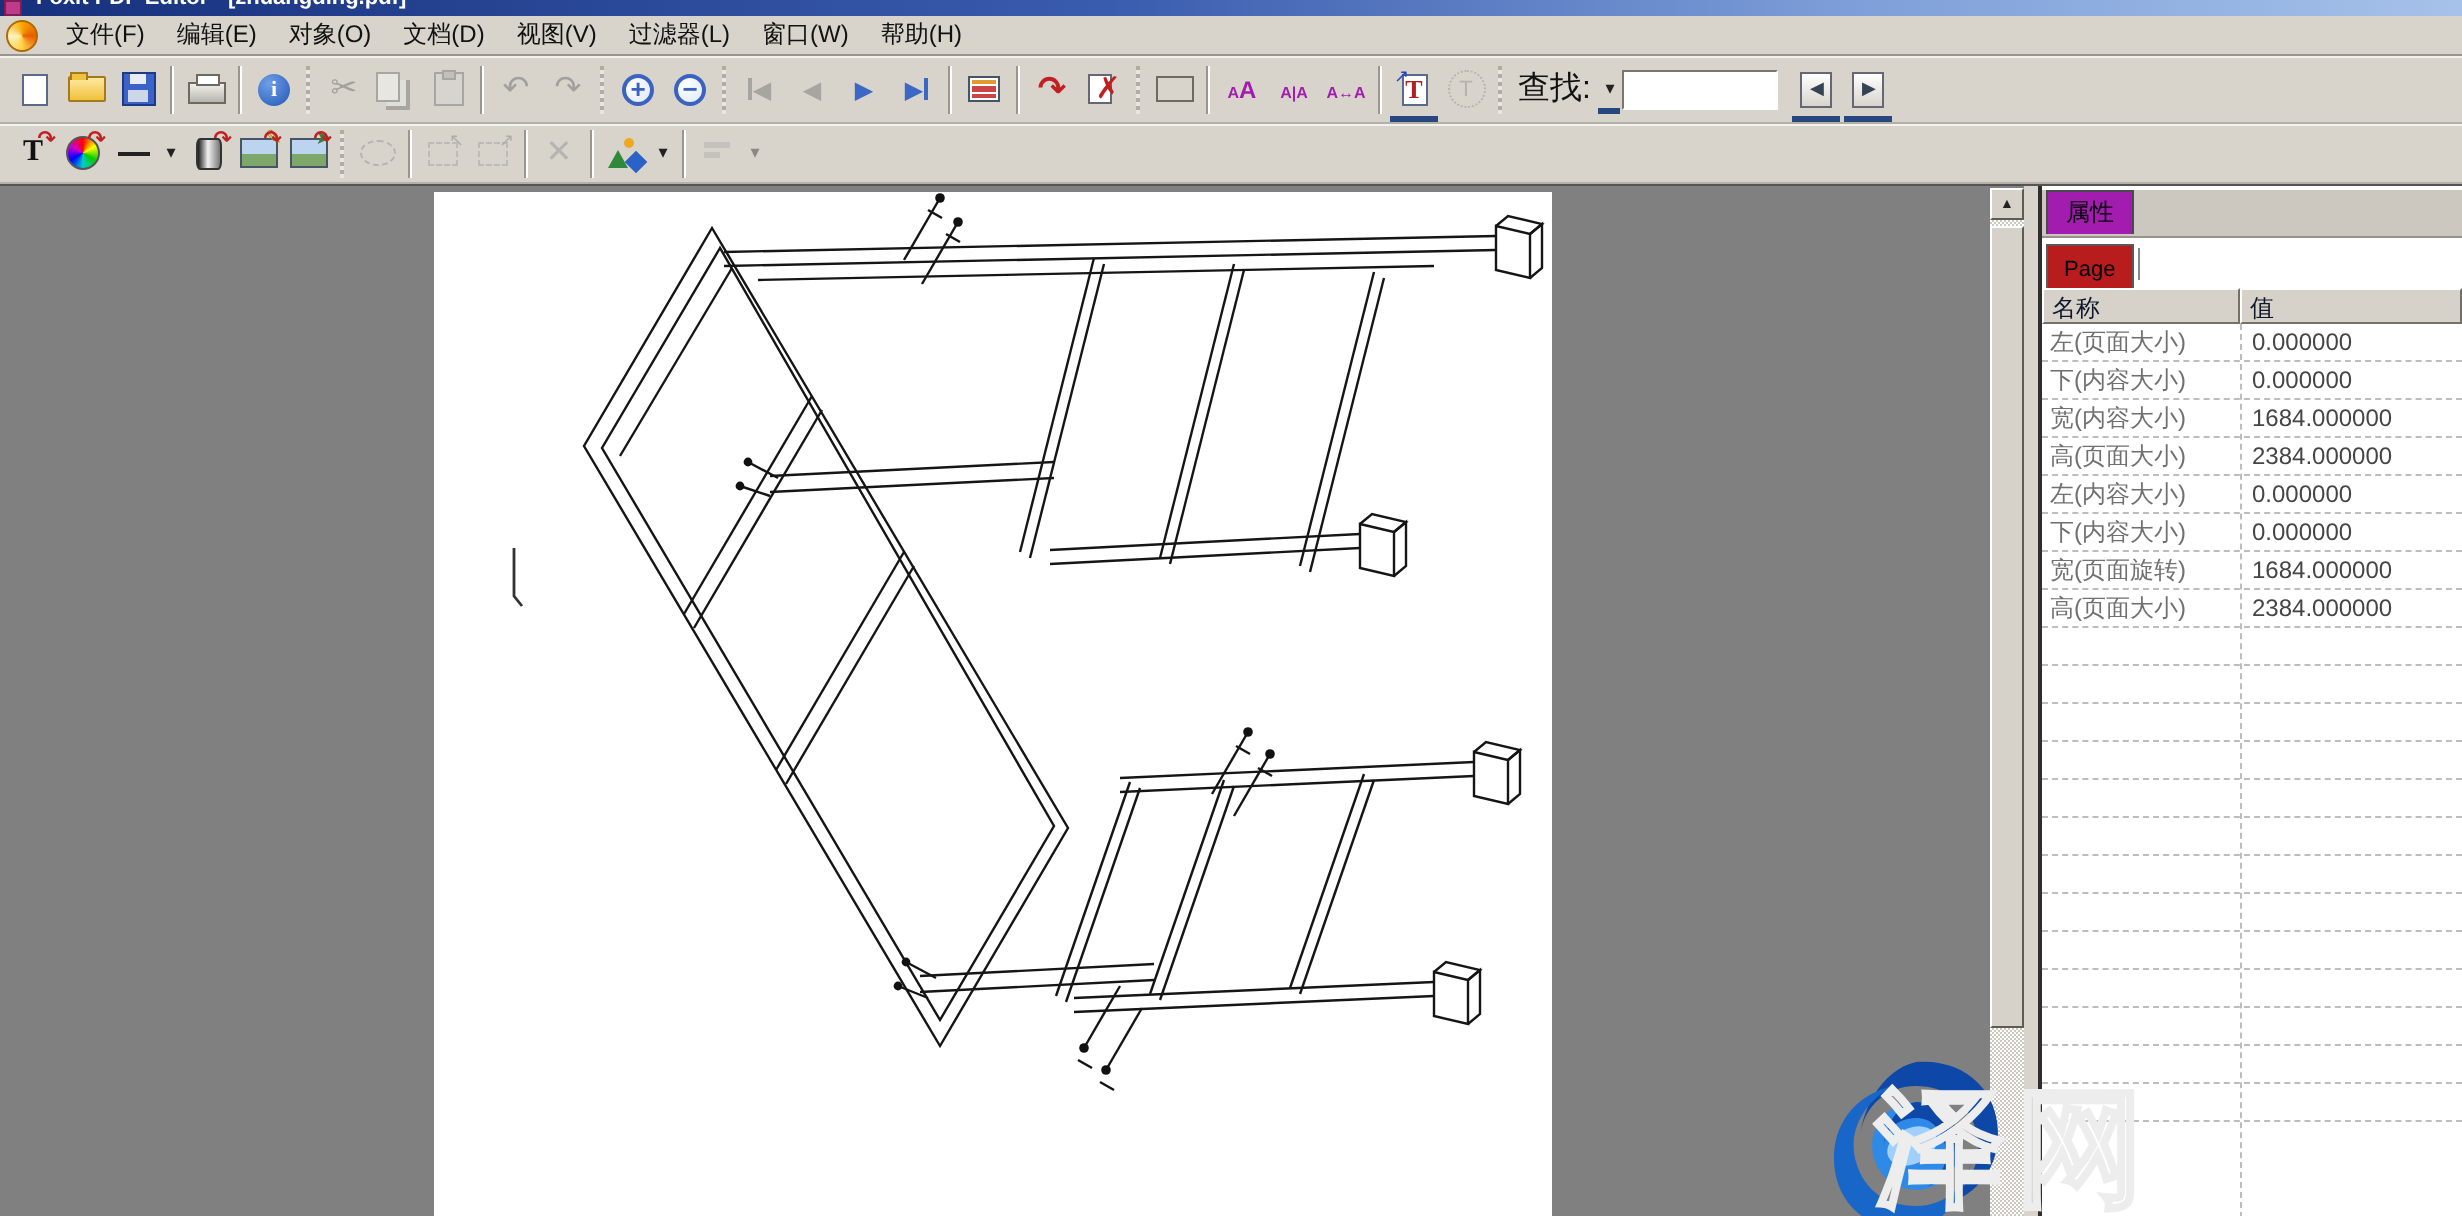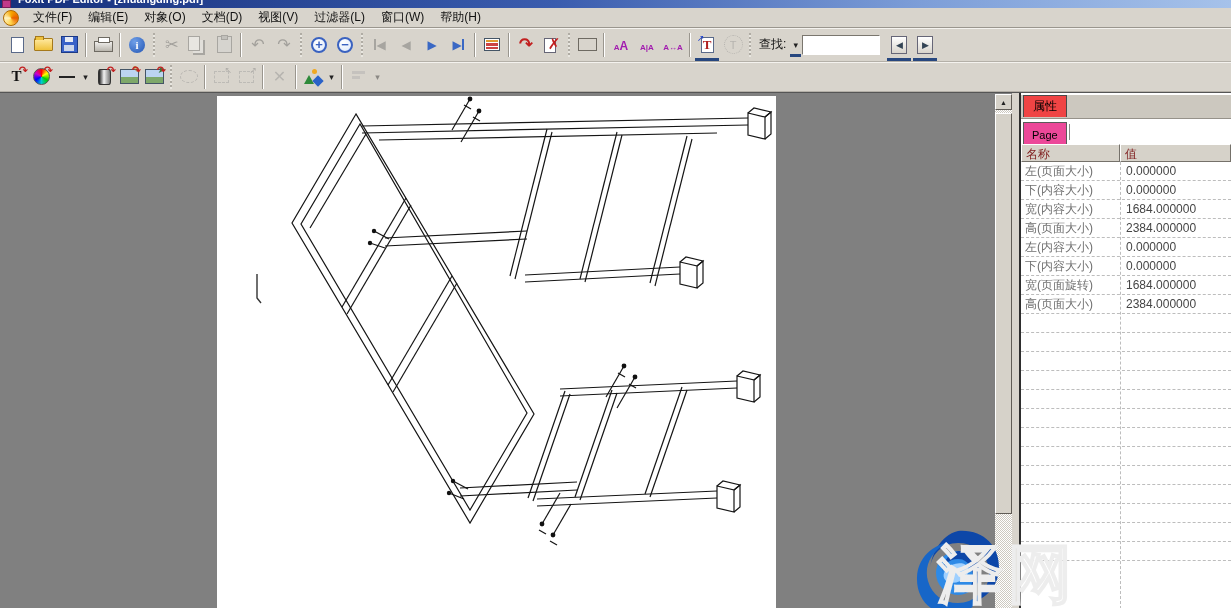--- a/index.html
+++ b/index.html
@@ -55,21 +55,21 @@
   .idelx{color:#c22020;font-size:15px;font-weight:bold;line-height:1;}
   .idelx .pg{display:inline-block;width:10px;height:13px;background:#fff;border:1px solid #667;margin-right:-8px;vertical-align:middle;}
   .ihatch{width:17px;height:11px;border:1px solid #6e6a62;background:repeating-linear-gradient(45deg,#8a8necc 0 1px,#888 0 2px,#e8e6e0 2px 4px);}
   .iAA{font-weight:bold;color:#a21caf;line-height:1;}
   .iAA .s{font-size:8px;}
   .iAA .l{font-size:12px;}
   .iT{color:#b02020;font-weight:bold;font-size:13px;line-height:1;font-family:"Liberation Serif",serif;}
   .iTarrow{position:absolute;left:3px;top:2px;color:#2244cc;font-size:9px;line-height:1;}
   .icircT{width:17px;height:17px;border-radius:50%;border:1px dotted #888;color:#888;font-size:11px;display:flex;align-items:center;justify-content:center;}
   .ifind{width:14px;height:16px;background:linear-gradient(#fff,#d8d4cc);border:1px solid #667;color:#345;font-size:9px;display:flex;align-items:center;justify-content:center;}
-  .findlabel{font-size:12px;color:#111;margin:0 3px 0 4px;white-space:nowrap;}
+  .findlabel{font-size:16px;color:#111;margin:0 3px 0 4px;white-space:nowrap;}
   .ddbtn{width:13px;height:18px;display:flex;align-items:center;justify-content:center;font-size:9px;color:#222;}
   .findinput{width:72px;height:18px;border:1px solid;border-color:#7a766e #fff #fff #7a766e;background:#fff;font-size:12px;padding:0 2px;outline:none;}
   .redarr{position:absolute;right:1px;top:0;color:#c22020;font-size:11px;font-weight:bold;line-height:1;}
   .iwheel{width:15px;height:15px;border-radius:50%;background:conic-gradient(#f00,#ff0,#0c0,#0cc,#00f,#c0c,#f00);border:1px solid #555;}
   .iline{width:16px;height:2px;background:#222;}
   .icyl{width:11px;height:14px;background:linear-gradient(90deg,#1a1a1a,#f2f2f2 45%,#777);border:1px solid #333;border-radius:2px/4px;}
   .iimg{width:17px;height:13px;background:linear-gradient(#bcd4f0 55%,#7ea86a 55%);border:1px solid #456;position:relative;}
   .iimg:after{content:"✎";position:absolute;right:-3px;top:-6px;font-size:10px;color:#b08018;}
   .iimg2:after{content:"➤";color:#3a7a3a;}
   .ilasso{width:16px;height:11px;border:1px dashed #888;border-radius:50%;}
@@ -92,28 +92,28 @@
   .sbbtn{position:absolute;left:0;width:17px;height:16px;background:#d6d2c9;border:1px solid;border-color:#fff #5f5b55 #5f5b55 #fff;box-sizing:border-box;
      display:flex;align-items:center;justify-content:center;font-size:7px;color:#222;}
   .sbtrack{position:absolute;left:0;top:16px;width:17px;height:499px;background:#fff;
      background-image:linear-gradient(45deg,#cdc9c0 25%,transparent 25%,transparent 75%,#cdc9c0 75%),linear-gradient(45deg,#cdc9c0 25%,transparent 25%,transparent 75%,#cdc9c0 75%);
      background-size:2px 2px;background-position:0 0,1px 1px;}
   .sbthumb{position:absolute;left:0;top:19px;width:17px;height:401px;background:#d6d2c9;border:1px solid;border-color:#fff #5f5b55 #5f5b55 #fff;box-sizing:border-box;}
   .splitstrip{left:1012px;top:0;width:7px;height:516px;background:#d8d4cc;border-right:2px solid #2e2e2e;box-sizing:content-box;}
   
   .panel{left:1021px;top:0;width:210px;height:516px;background:#fff;}
   .pstrip1{position:absolute;left:0;top:2px;width:210px;height:23px;background:#ccc8bf;border-bottom:1px solid #96928a;}
-  .ptab1{position:absolute;left:2px;top:2px;height:21px;padding:0 9px;background:#ef4444;border:1px solid #4a4a4a;border-bottom:none;
+  .ptab1{position:absolute;left:2px;top:2px;height:21px;padding:0 9px;background:#a21caf;border:1px solid #4a4a4a;border-bottom:none;
      font-size:12px;display:flex;align-items:center;}
-  .ptab2{position:absolute;left:2px;top:29px;height:19px;padding:2px 8px;background:#ec4899;border:1px solid #5a5a5a;border-bottom:1px solid #fff;
+  .ptab2{position:absolute;left:2px;top:29px;height:19px;padding:2px 8px;background:#b91c1c;border:1px solid #5a5a5a;border-bottom:1px solid #fff;
      font-size:11px;display:flex;align-items:center;}
   .ptabdiv{position:absolute;left:48px;top:31px;width:1px;height:16px;background:#888;}
   .phead{position:absolute;left:0;top:51px;width:210px;height:18px;display:flex;}
   .phcell{background:#d6d2c9;border:1px solid;border-color:#fff #75716a #75716a #fff;box-sizing:border-box;
-     font-size:12px;color:#7f1d1d;padding:1px 0 0 4px;}
+     font-size:12px;color:#0f172a;padding:1px 0 0 4px;}
   .phcell.c1{width:99px;}  .phcell.c2{width:111px;}
   .prows{position:absolute;left:0;top:69px;width:210px;height:447px;overflow:hidden;}
   .prow,.erow{height:19px;border-bottom:1px dashed #bdbdbd;box-sizing:border-box;position:relative;font-size:12px;display:flex;align-items:center;padding-left:41px;}
   .pname{position:absolute;left:4px;color:#707070;white-space:nowrap;}
   .pval{position:absolute;left:105px;color:#454545;white-space:nowrap;}
   .coldash{position:absolute;left:99px;top:69px;width:1px;height:447px;border-left:1px dashed #bdbdbd;}
   
   .wmlogo{left:912px;top:434px;width:92px;height:92px;z-index:6;}
   .wmtext{left:938px;top:438px;z-index:6;font-size:64px;font-weight:bold;letter-spacing:6px;
      color:transparent;-webkit-text-stroke:2px #ededed;white-space:nowrap;}

